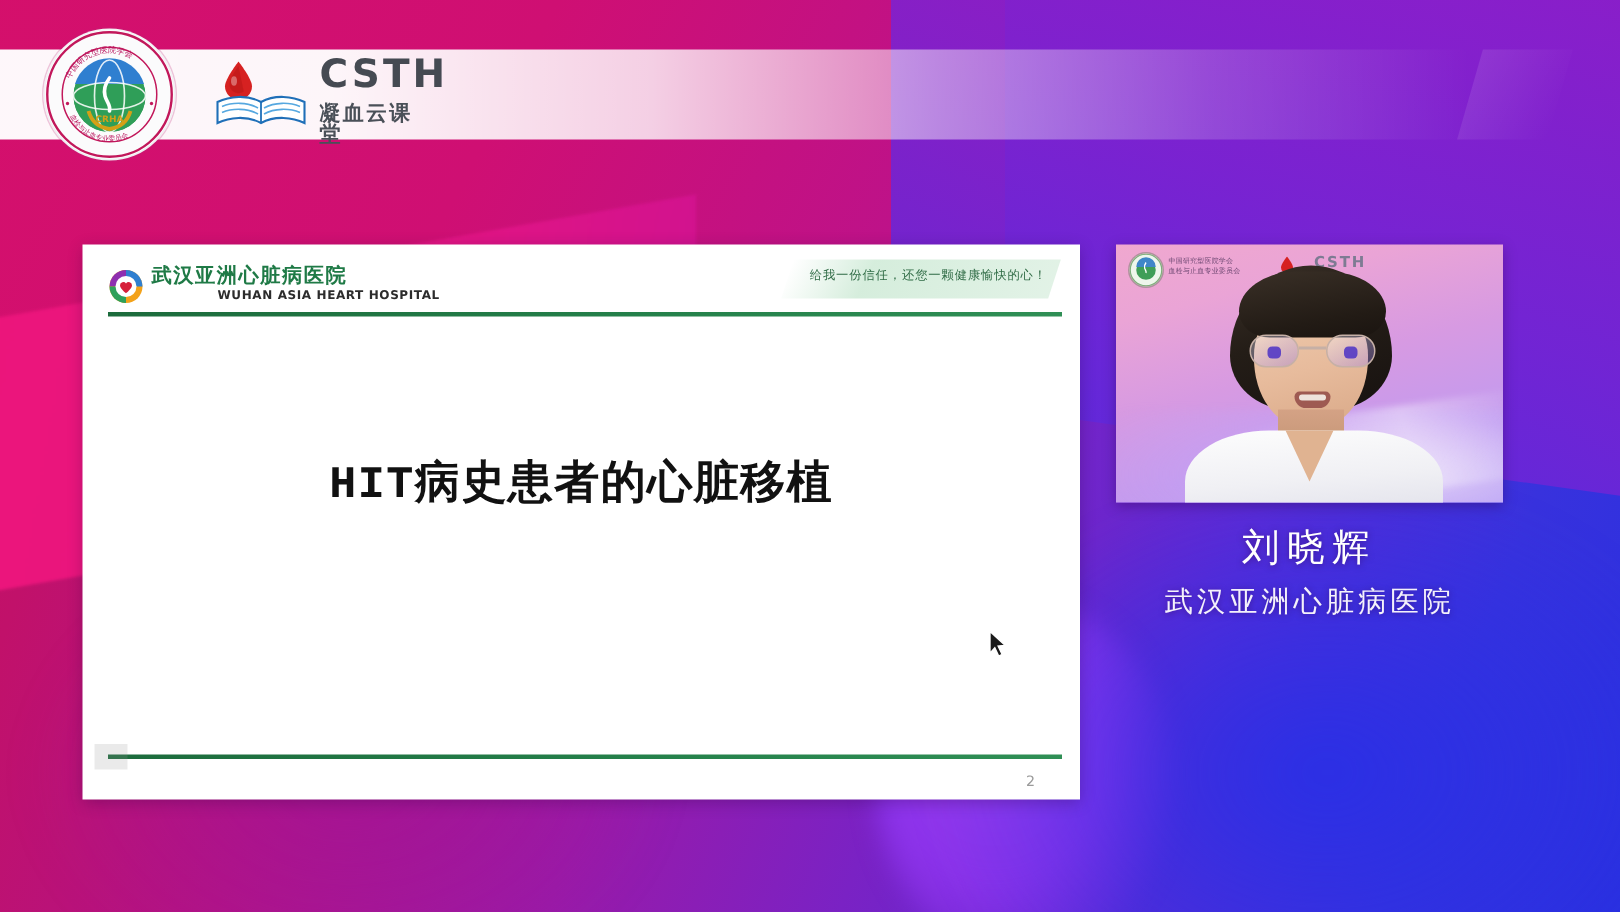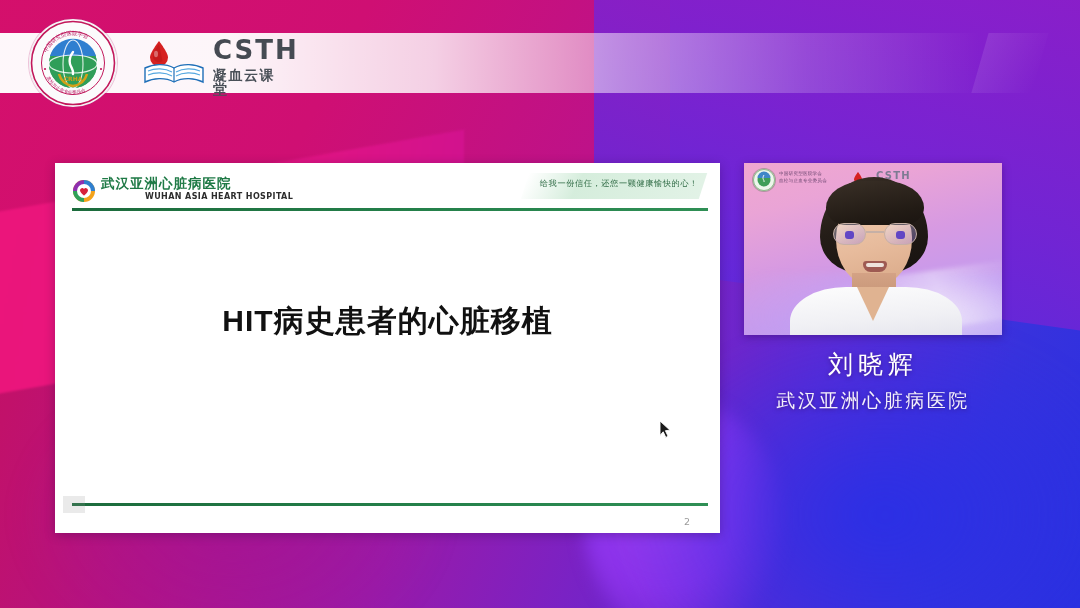--- a/index.html
+++ b/index.html
@@ -146,21 +146,21 @@
     font-size:8.2px; color:#2f6b45; letter-spacing:.6px; line-height:1;font-family:Liberation Serif, serif;
   }
   .slide-rule-top {
     position:absolute; left:17px; right:12px; top:45px; height:3px;
     background:linear-gradient(90deg,#1c6b3c 0%, #24804a 55%, #2f8f55 100%);
   }
   .slide-title {
     position:absolute; left:0; right:0; top:138px; text-align:center;
     font-size:30px; font-weight:700; letter-spacing:1px;
     color:#111111;
-    font-family:Liberation Sans, sans-serif;
+    font-family:Liberation Mono, monospace;
   }
   .slide-subtitle {
     position:absolute; right:100px; top:198px;
     font-size:17px; color:#3a3a3a; letter-spacing:1.5px;
     font-family:"DejaVu Serif", serif;
   }
   .slide-rule-bottom {
     position:absolute; left:17px; right:12px; bottom:27px; height:3px;
     background:linear-gradient(90deg,#1c6b3c 0%, #24804a 55%, #2f8f55 100%);
   }

